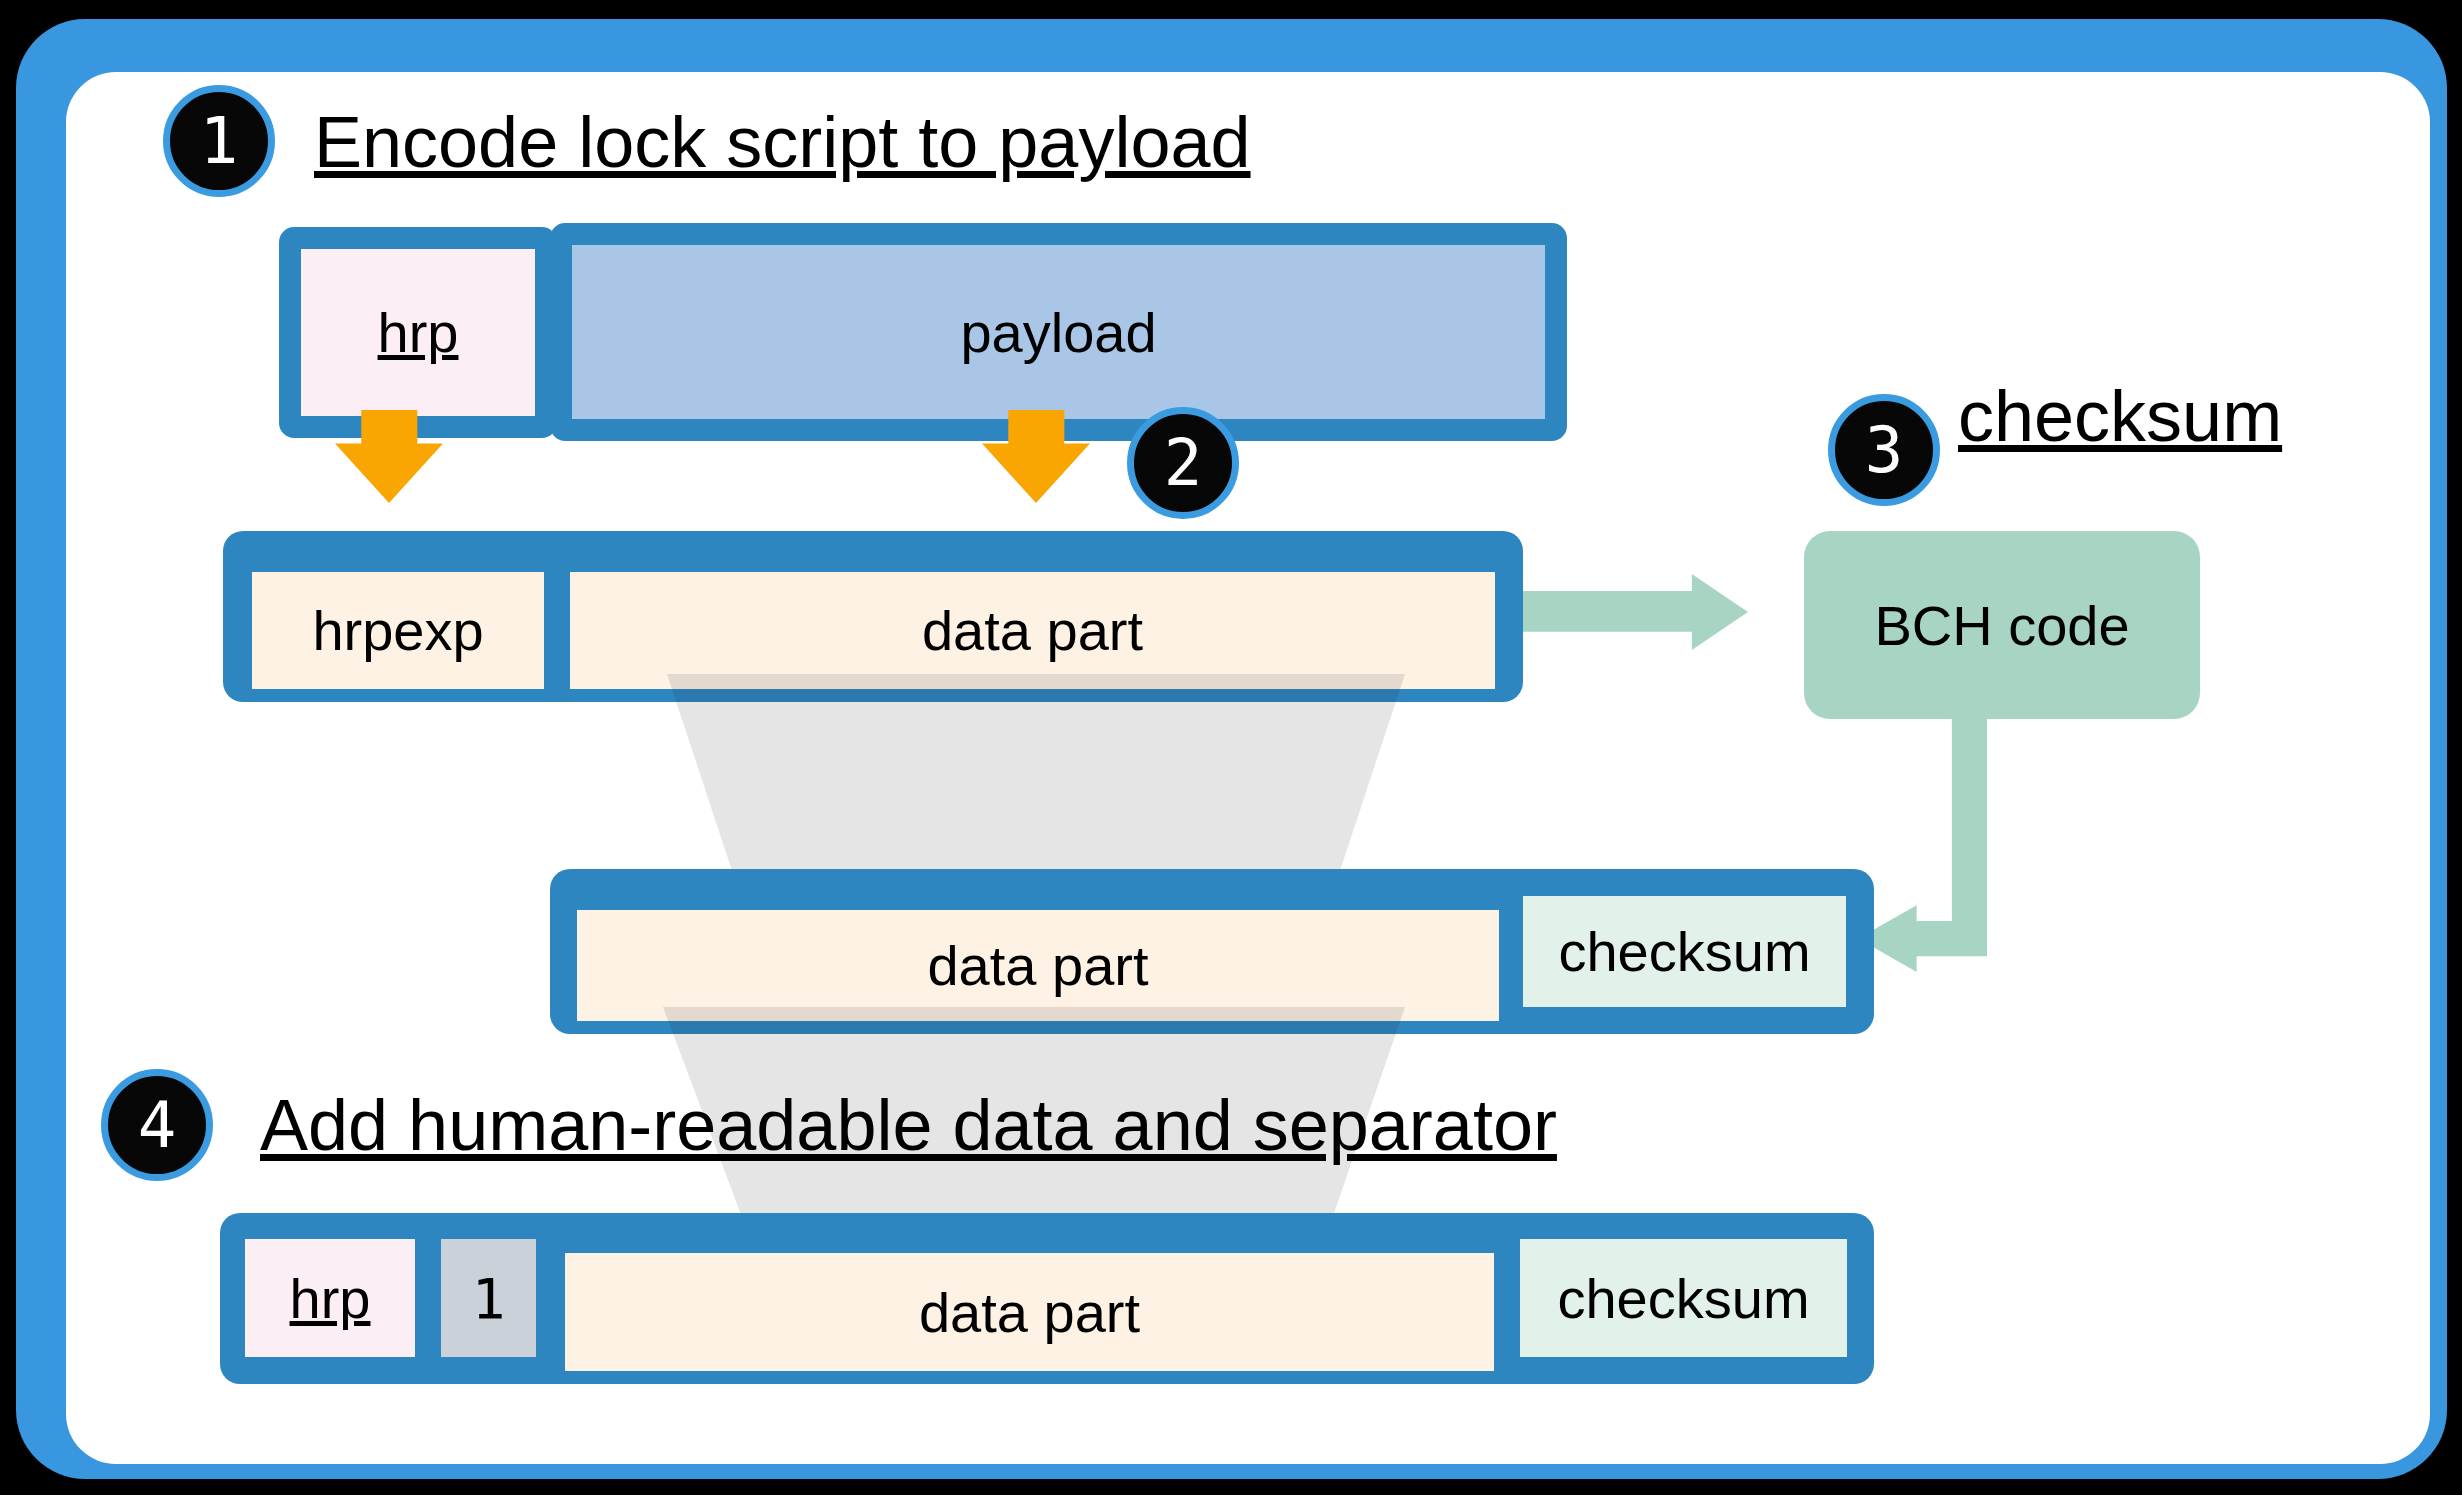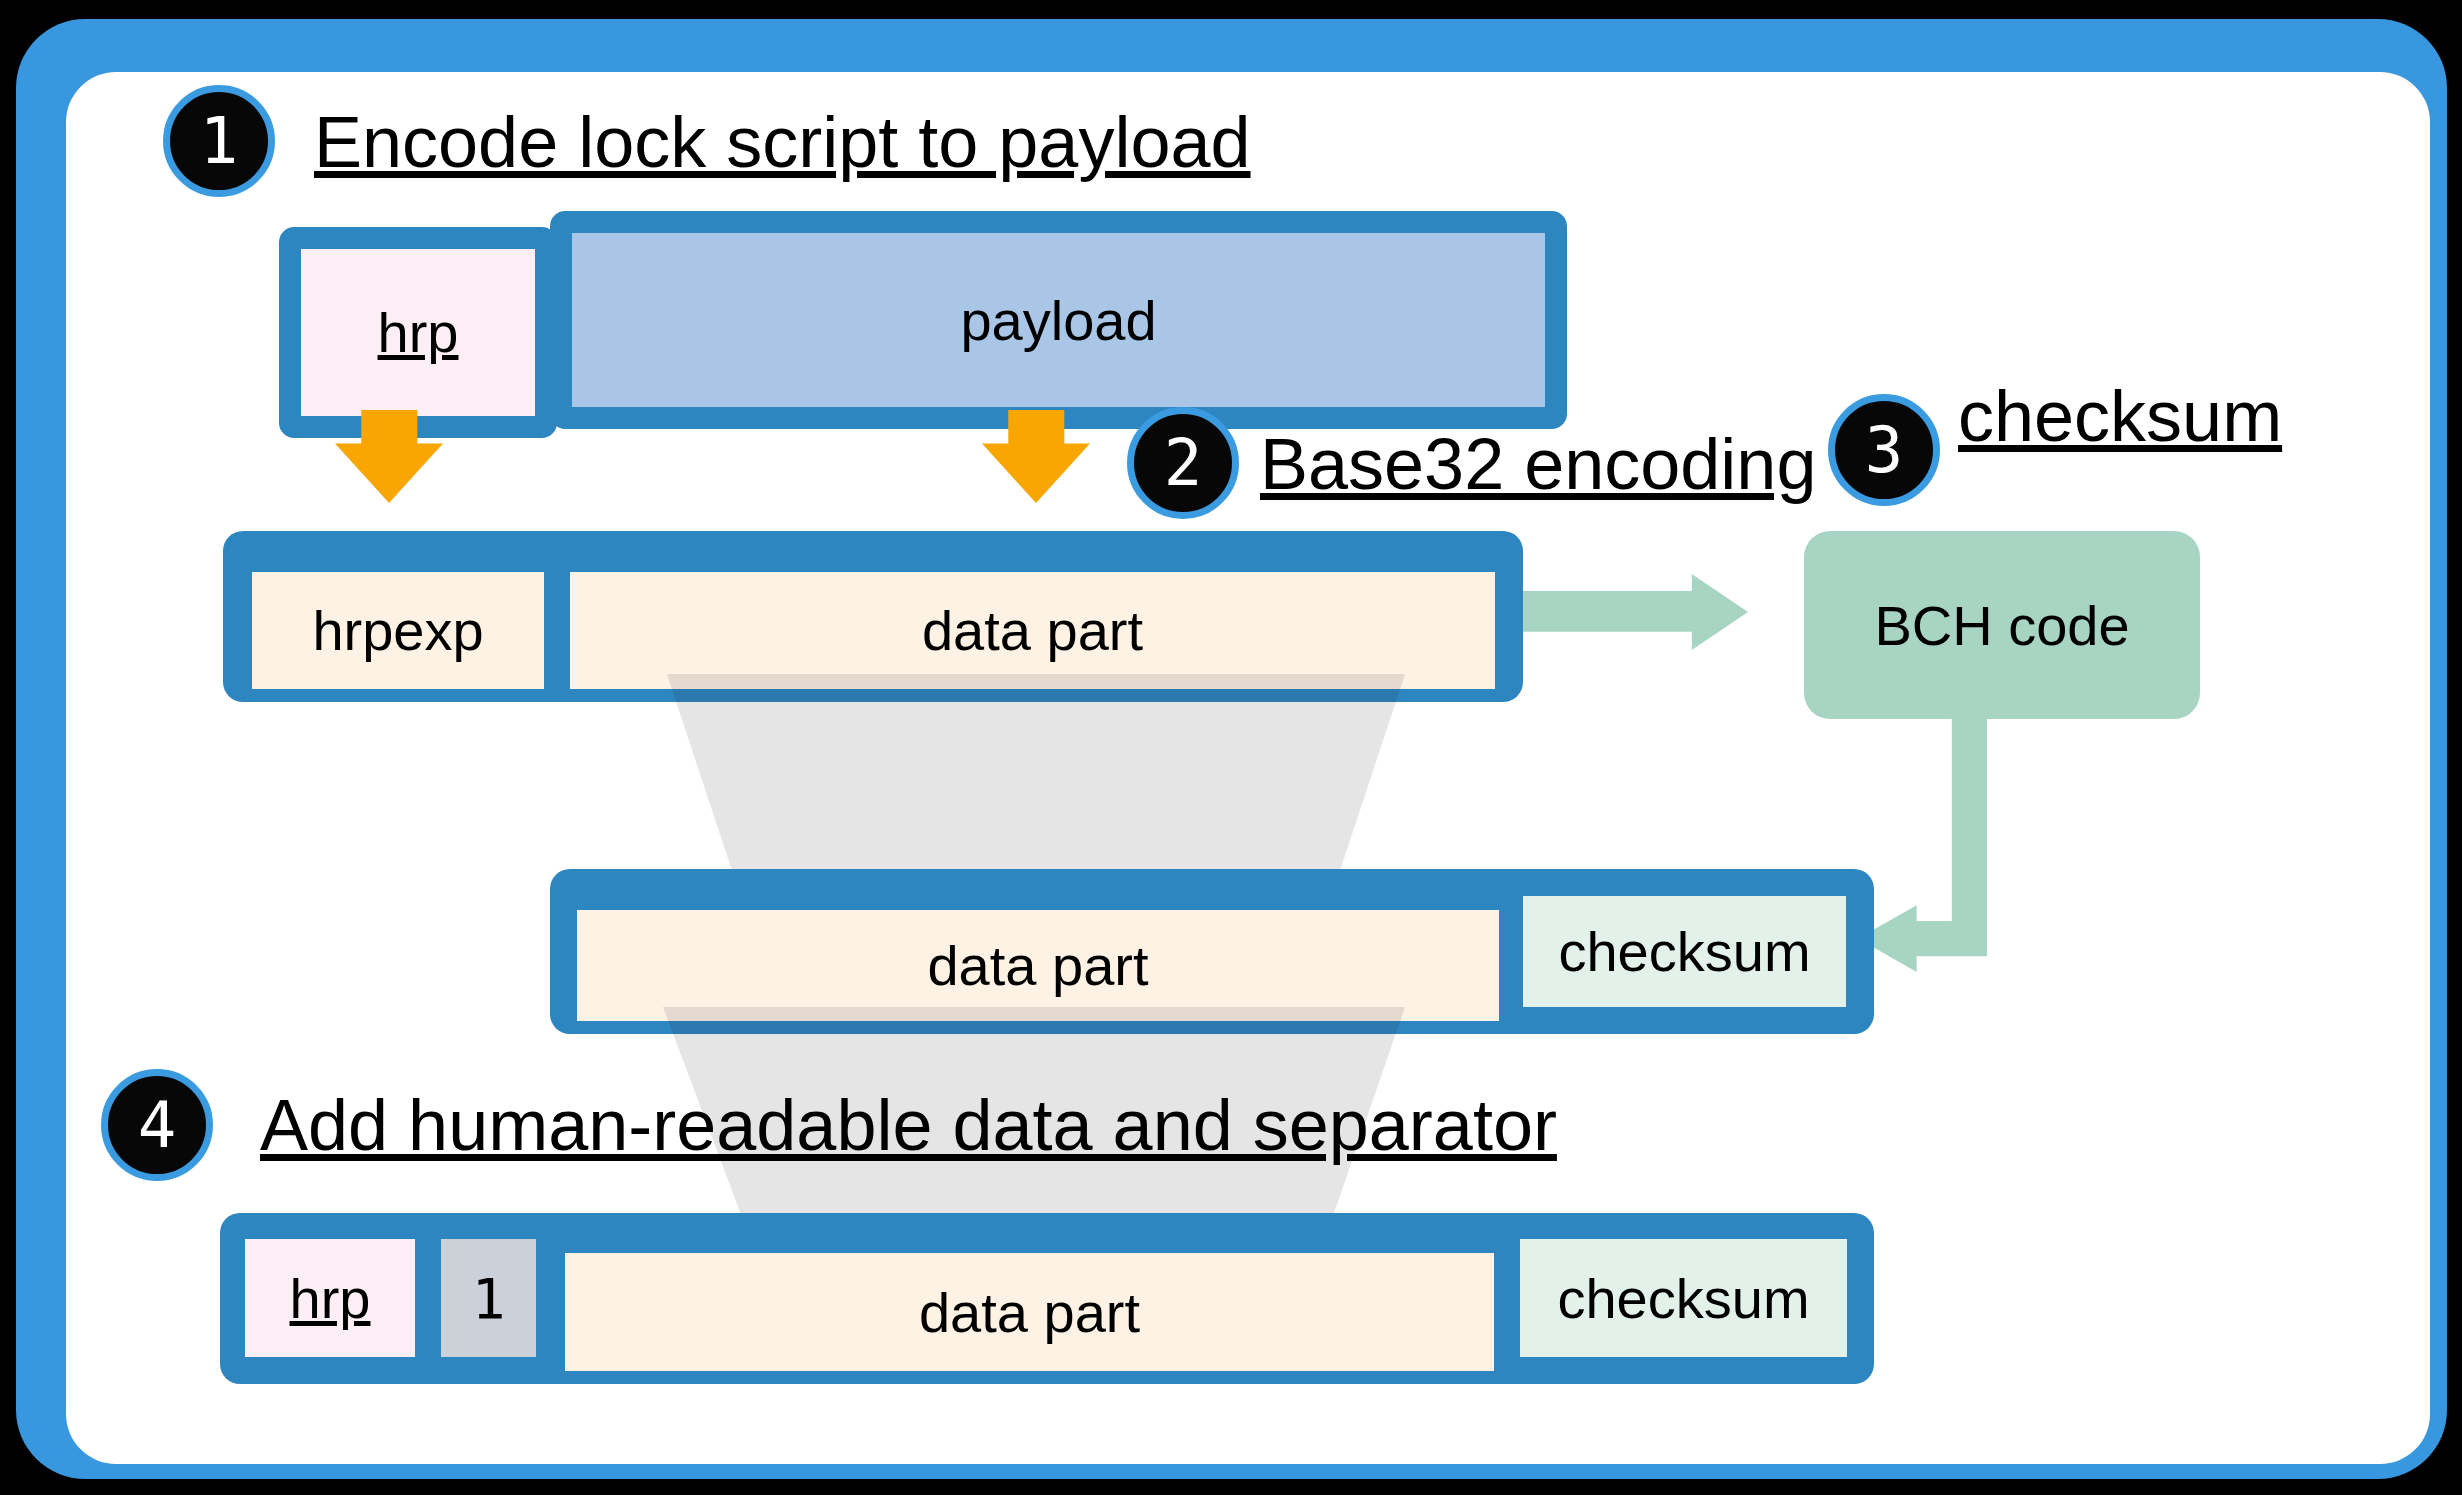--- a/index.html
+++ b/index.html
@@ -44,21 +44,21 @@
 <body>
 
 <div class="stage">
   <div class="frame">
     <div class="panel"></div>
   </div>
 
   <div class="box bordered pinkf" style="left:279px;top:227px;width:234px;height:167px;">
     <span>hrp</span>
   </div>
-  <div class="box bordered payloadf" style="left:550px;top:211px;width:973px;height:174px;text-align:right;">
+  <div class="box bordered payloadf" style="left:550px;top:223px;width:973px;height:174px;text-align:right;">
     <span>payload</span>
   </div>
 
   <div class="arrow-orange" style="left:335px;top:410px;width:108px;height:93px;"></div>
   <div class="arrow-orange" style="left:982px;top:410px;width:108px;height:93px;"></div>
 
   <div class="arrow-green-right" style="left:1522px;top:574px;width:226px;height:76px;"></div>
 
   <div class="arrow-green-elbow" style="left:1858px;top:692px;width:129px;height:280px;"></div>
 
@@ -101,21 +101,20 @@
   </div>
 
   <div class="step-circle" style="left:163px;top:85px;">
     <span class="step-num">1</span>
   </div>
   <div class="step-label" style="left:314px;top:105px;">Encode lock script to payload</div>
 
   <div class="step-circle" style="left:1127px;top:407px;">
     <span class="step-num">2</span>
   </div>
-  <div class="step-label" style="left:1260px;top:427px;">Base32 encoding</div>
 
   <div class="step-circle" style="left:1828px;top:394px;">
     <span class="step-num">3</span>
   </div>
   <div class="step-label" style="left:1958px;top:379px;">
     <div>checksum</div>
   </div>
 
   <div class="step-circle" style="left:101px;top:1069px;">
     <span class="step-num">4</span>

